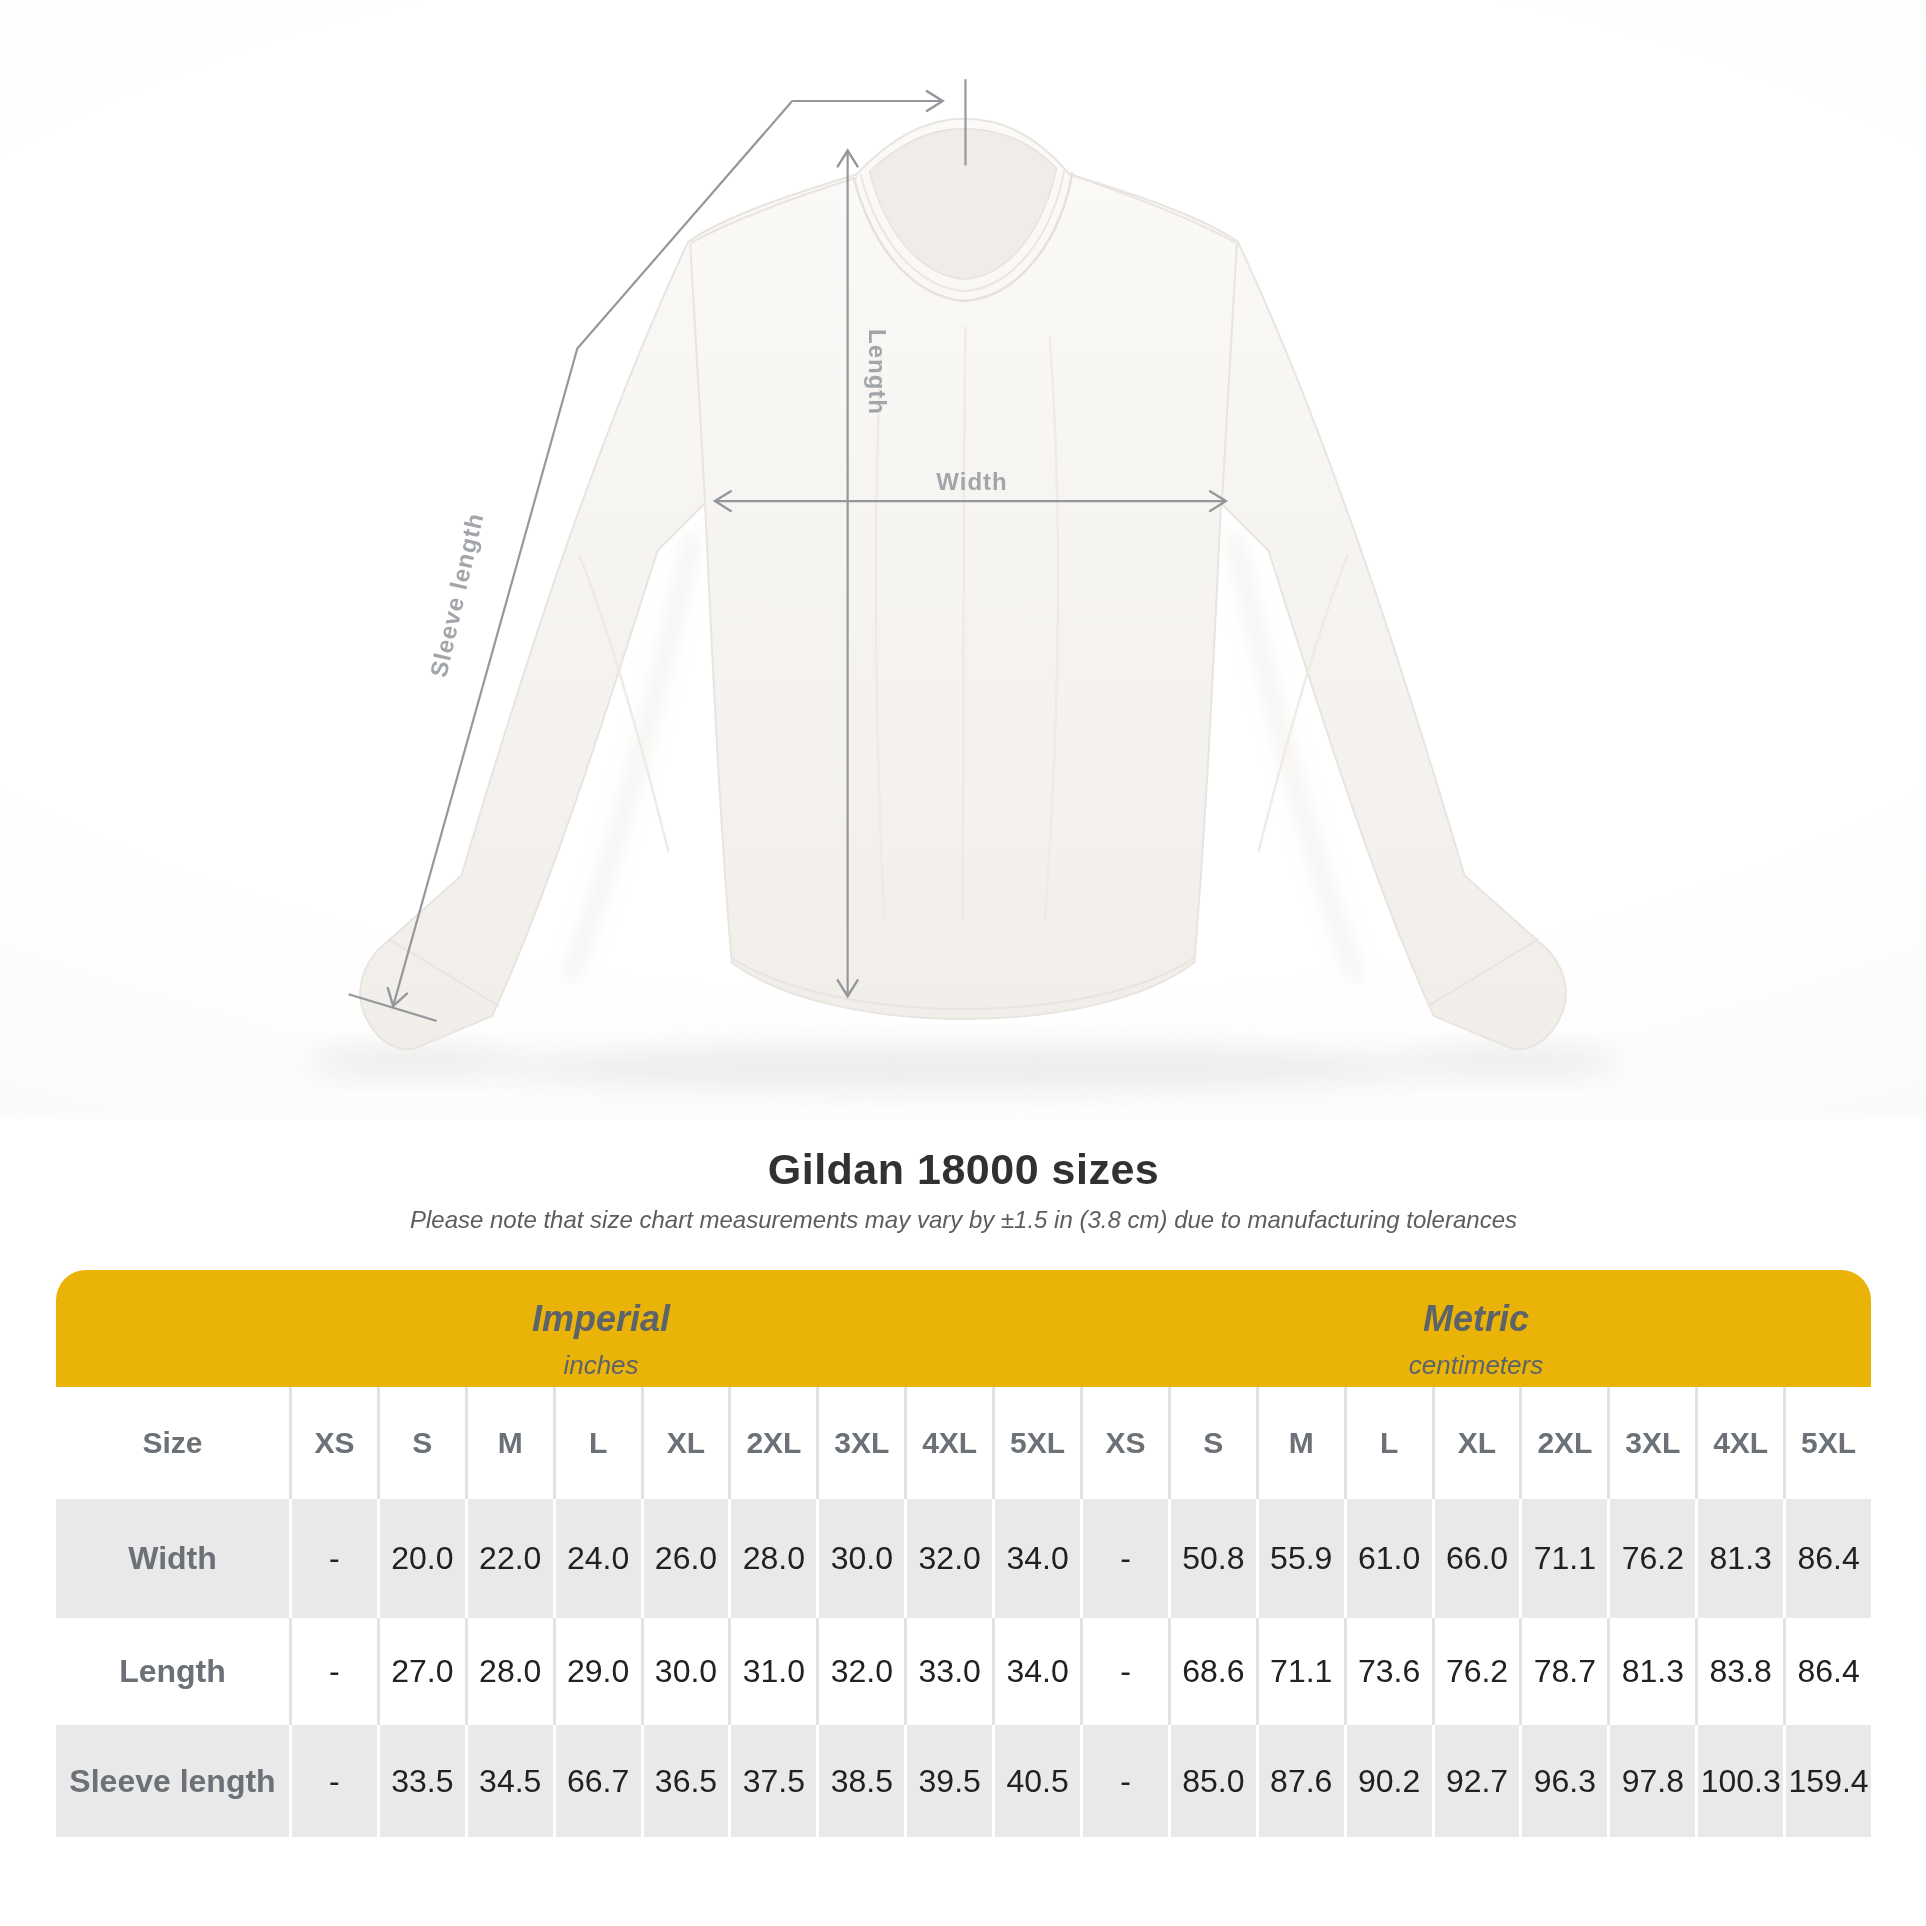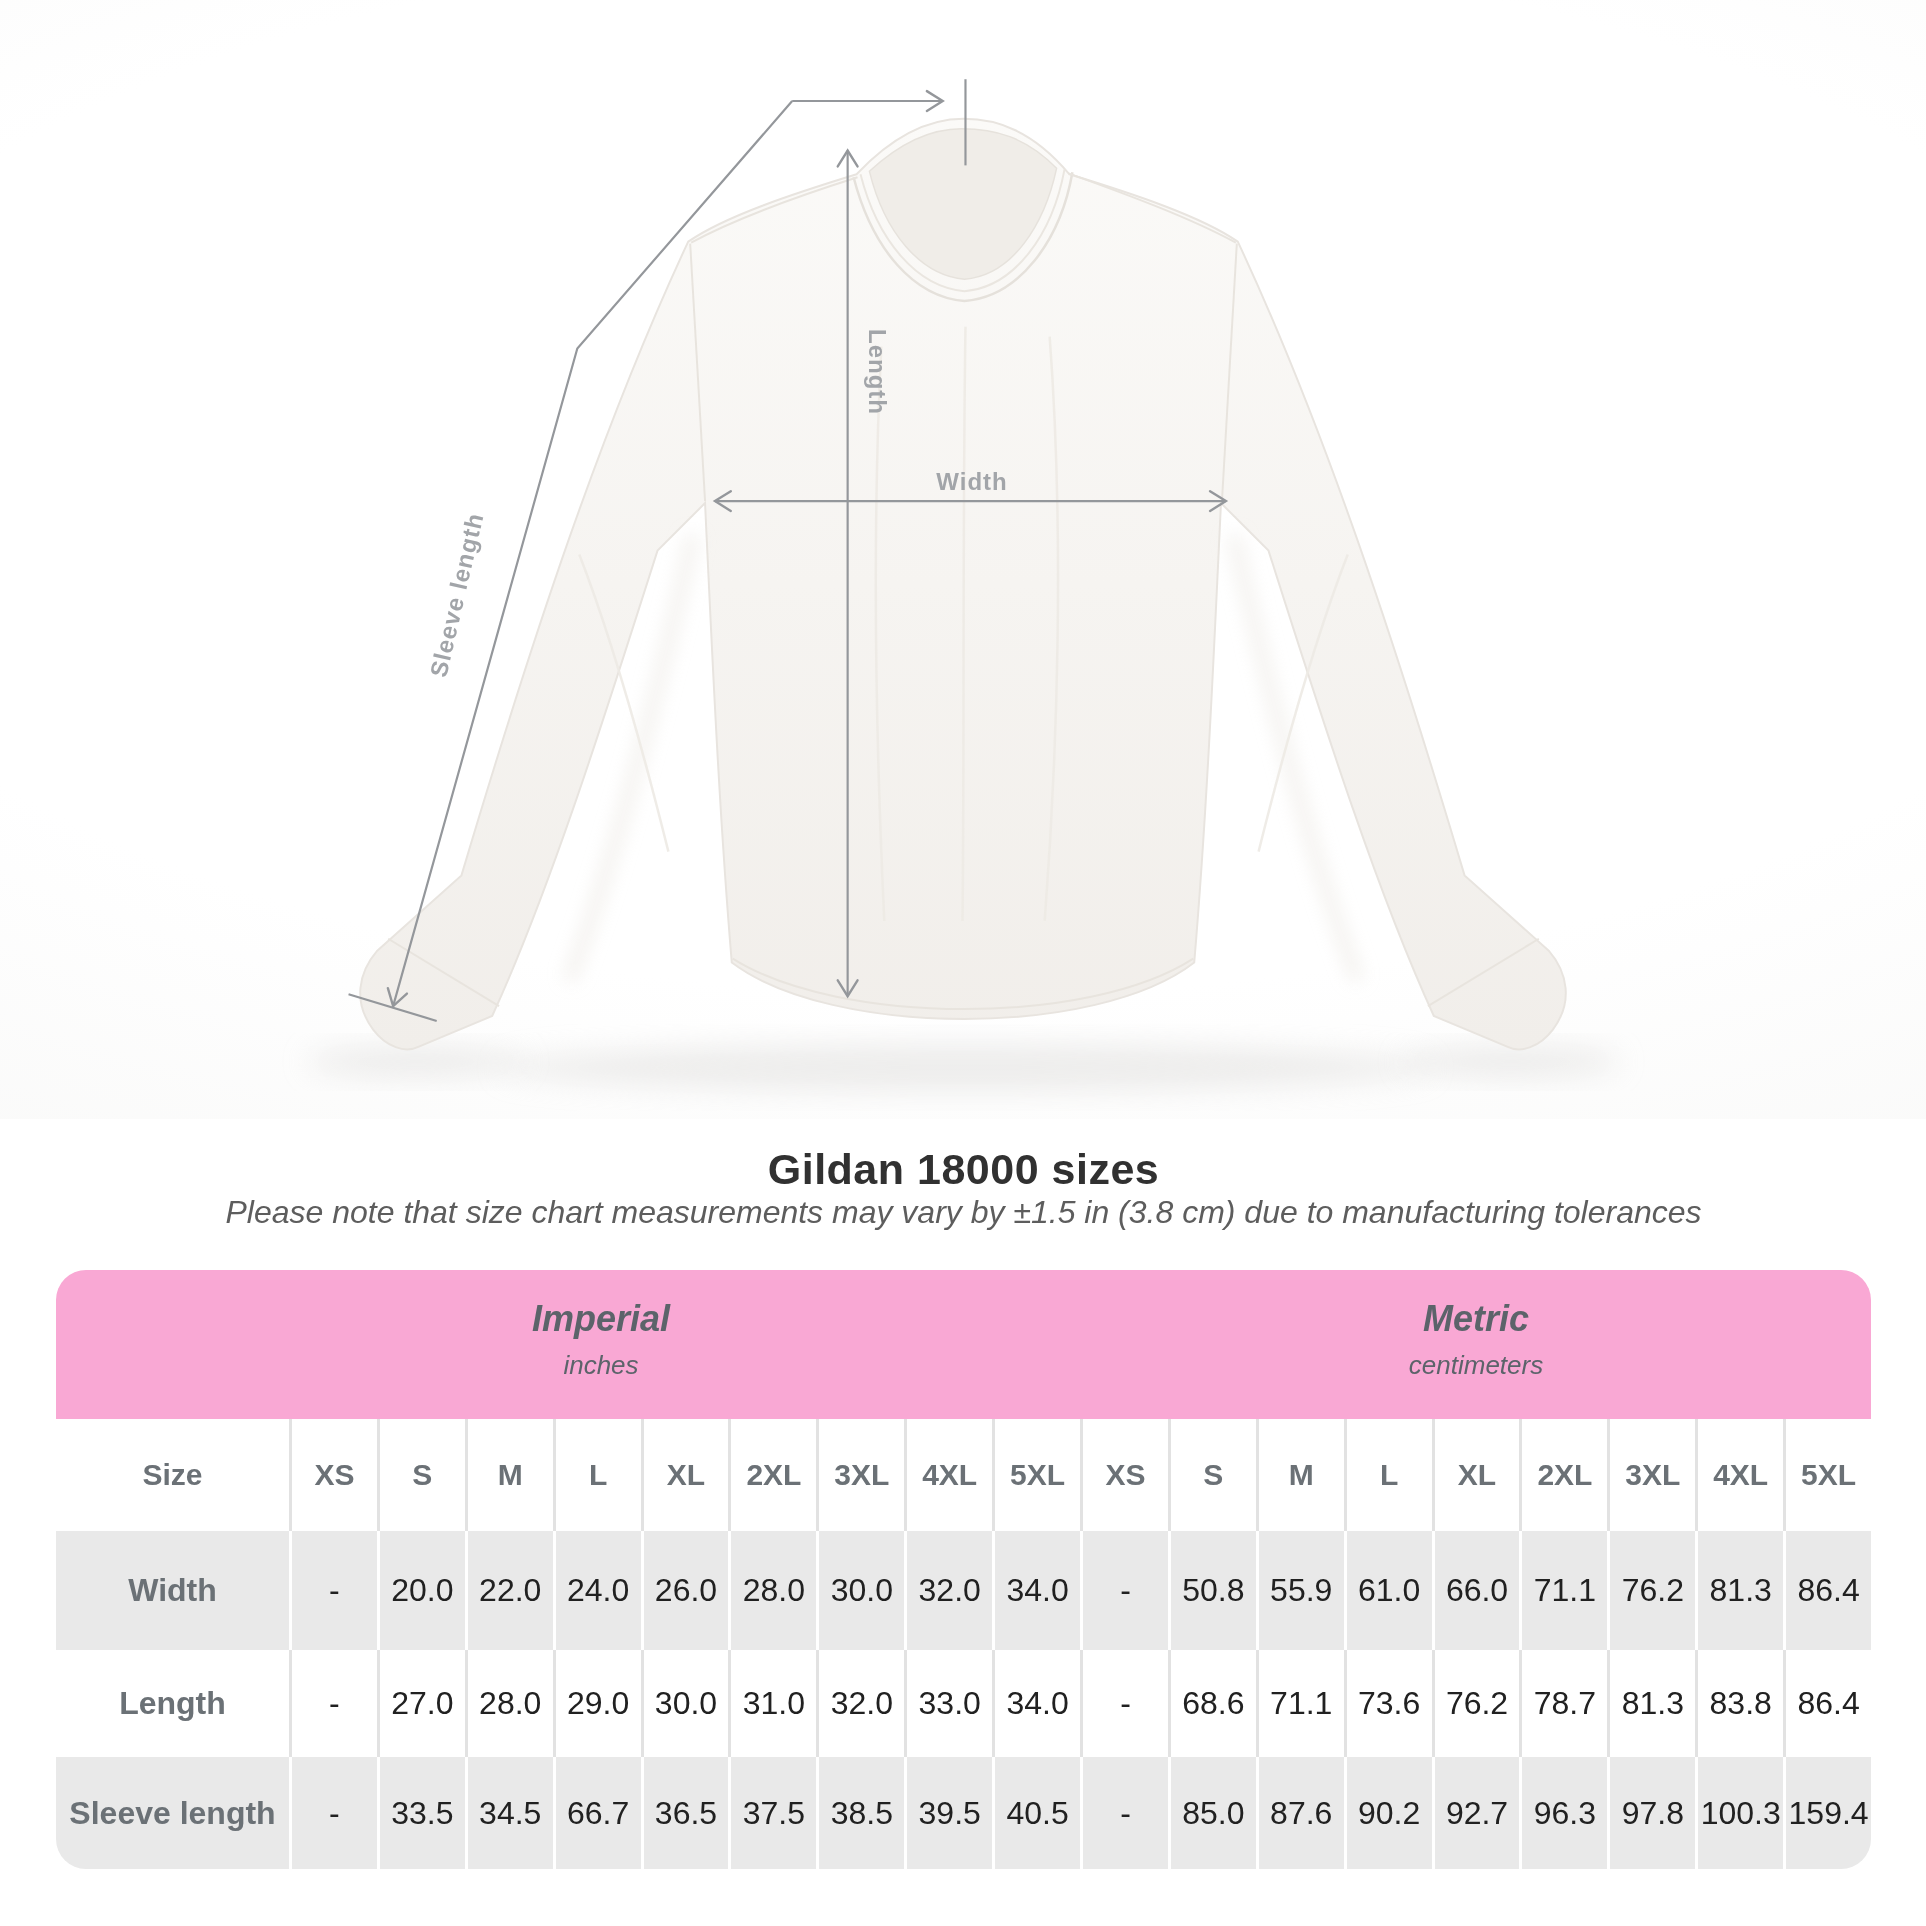--- a/index.html
+++ b/index.html
@@ -19,29 +19,29 @@
   }
   .meas-label.len{left:891px;top:329px;transform:rotate(90deg);transform-origin:top left;}
   .meas-label.wid{left:972px;top:482px;transform:translate(-50%,-50%);}
   .meas-label.slv{left:457px;top:595px;transform:translate(-50%,-50%) rotate(-77deg);}
   
   .page-title{
     position:absolute;left:0;right:0;top:1137px;margin:8px;text-align:center;
     font-size:43px;font-weight:700;color:#313131;letter-spacing:0.5px;
   }
   .page-subtitle{
-    position:absolute;left:0;right:0;top:1194px;margin:0;text-align:center;
-    font-size:32px;font-style:italic;color:#5d5d5d;
+    position:absolute;left:0;right:0;top:1194px;margin:12px;text-align:center;
+    font-size:24px;font-style:italic;color:#5d5d5d;
   }
   
   .size-table{
     position:absolute;left:56px;top:1270px;width:1815px;height:599px;
     border-radius:30px;overflow:hidden;background:#ffffff;
   }
-  .unit-header{position:relative;height:149px;background:#f9a8d4;}
+  .unit-header{position:relative;height:117px;background:#eab308;}
   .unit-group{position:absolute;top:28px;transform:translateX(-50%);text-align:center;color:#5c636a;}
   .unit-group.imperial{left:545px;}
   .unit-group.metric{left:1420px;}
   .unit-name{font-size:36px;font-weight:700;font-style:italic;}
   .unit-sub{font-size:26px;font-style:italic;margin-top:10px;}
   .trow{display:flex;width:100%;}
   .trow.row-sizes{height:112px;background:#ffffff;--sep:#e2e2e2;}
   .trow.r0{height:119px;background:#e9e9e9;--sep:#ffffff;}
   .trow.r1{height:107px;background:#ffffff;--sep:#e2e2e2;}
   .trow.r2{height:112px;background:#e9e9e9;--sep:#ffffff;}

